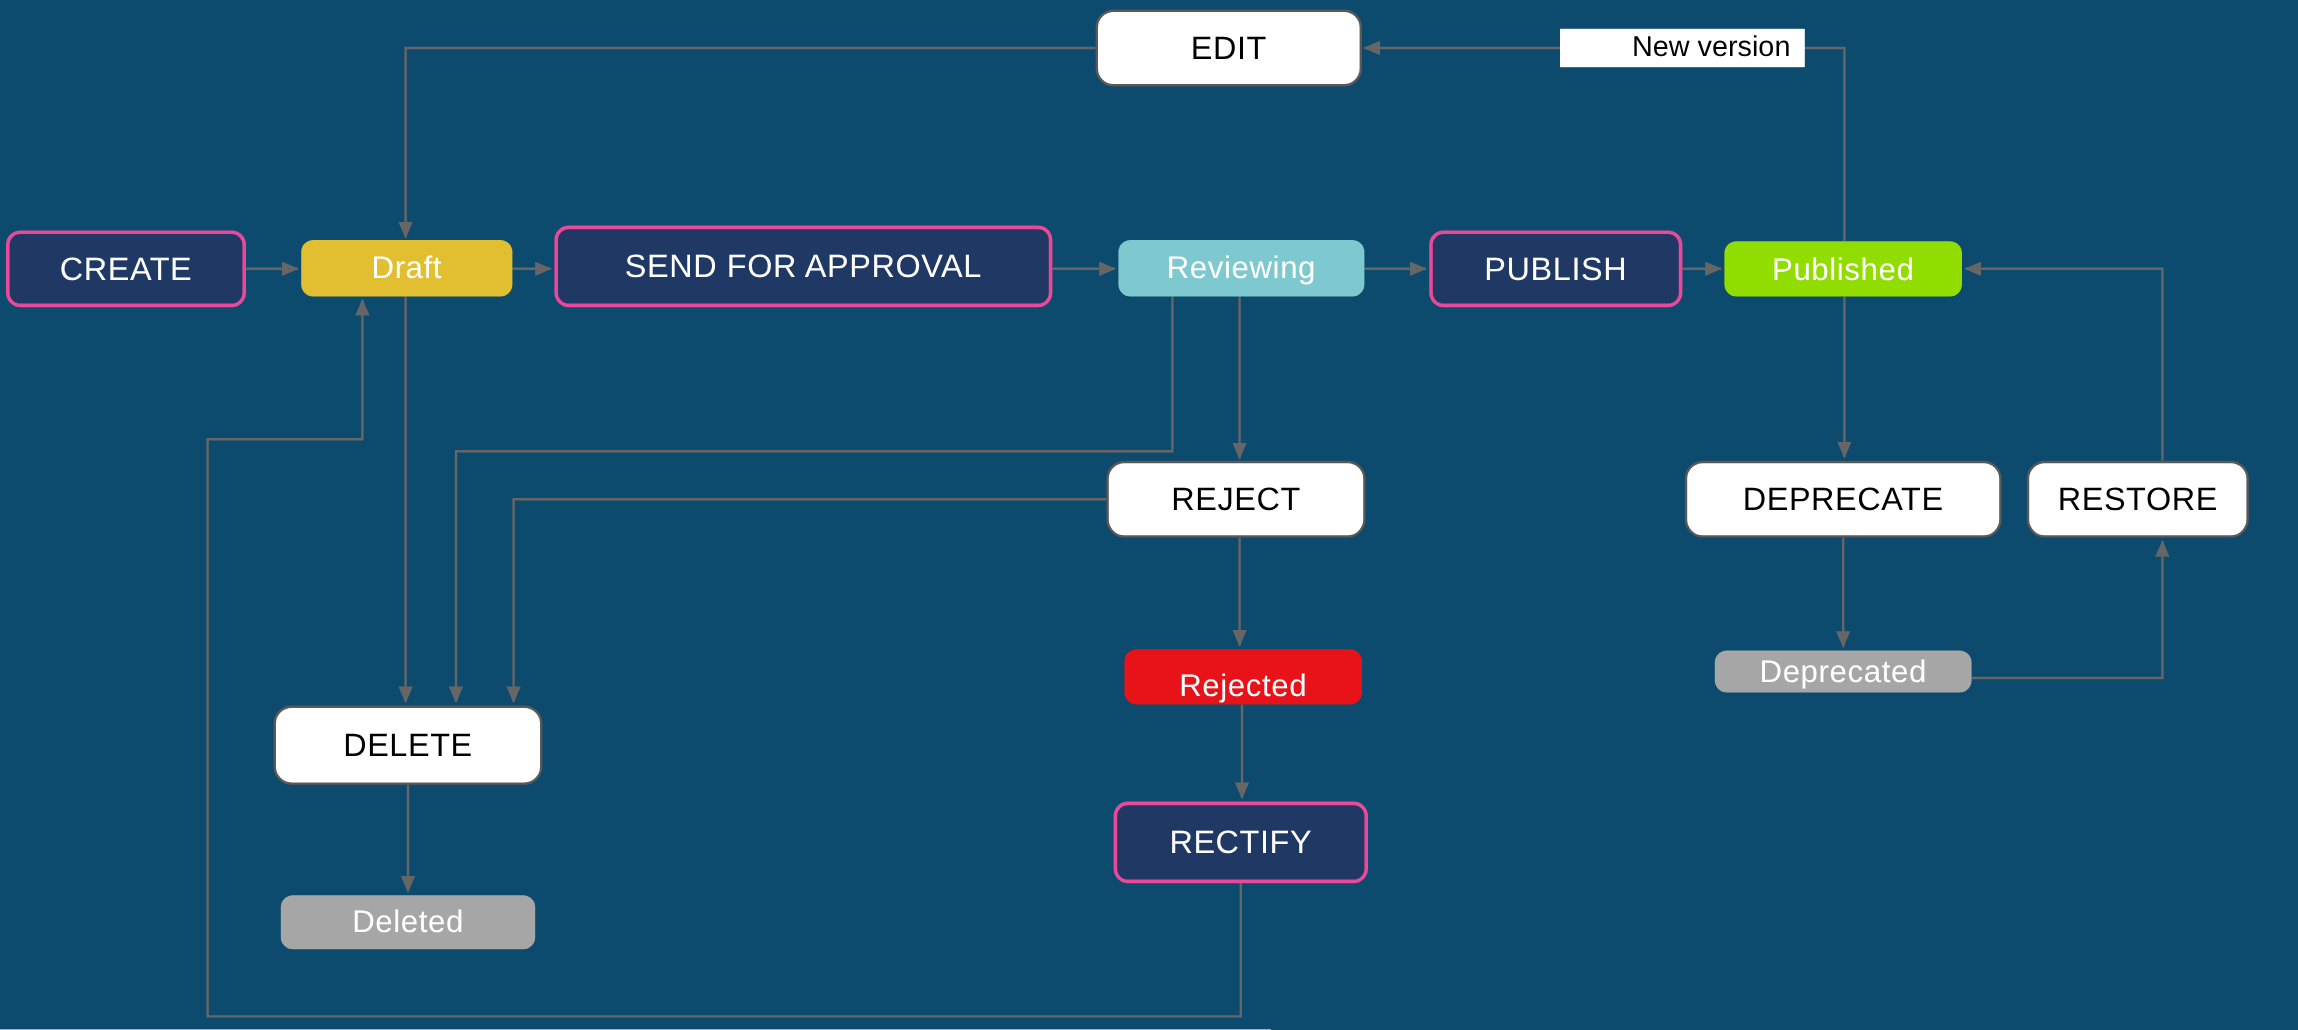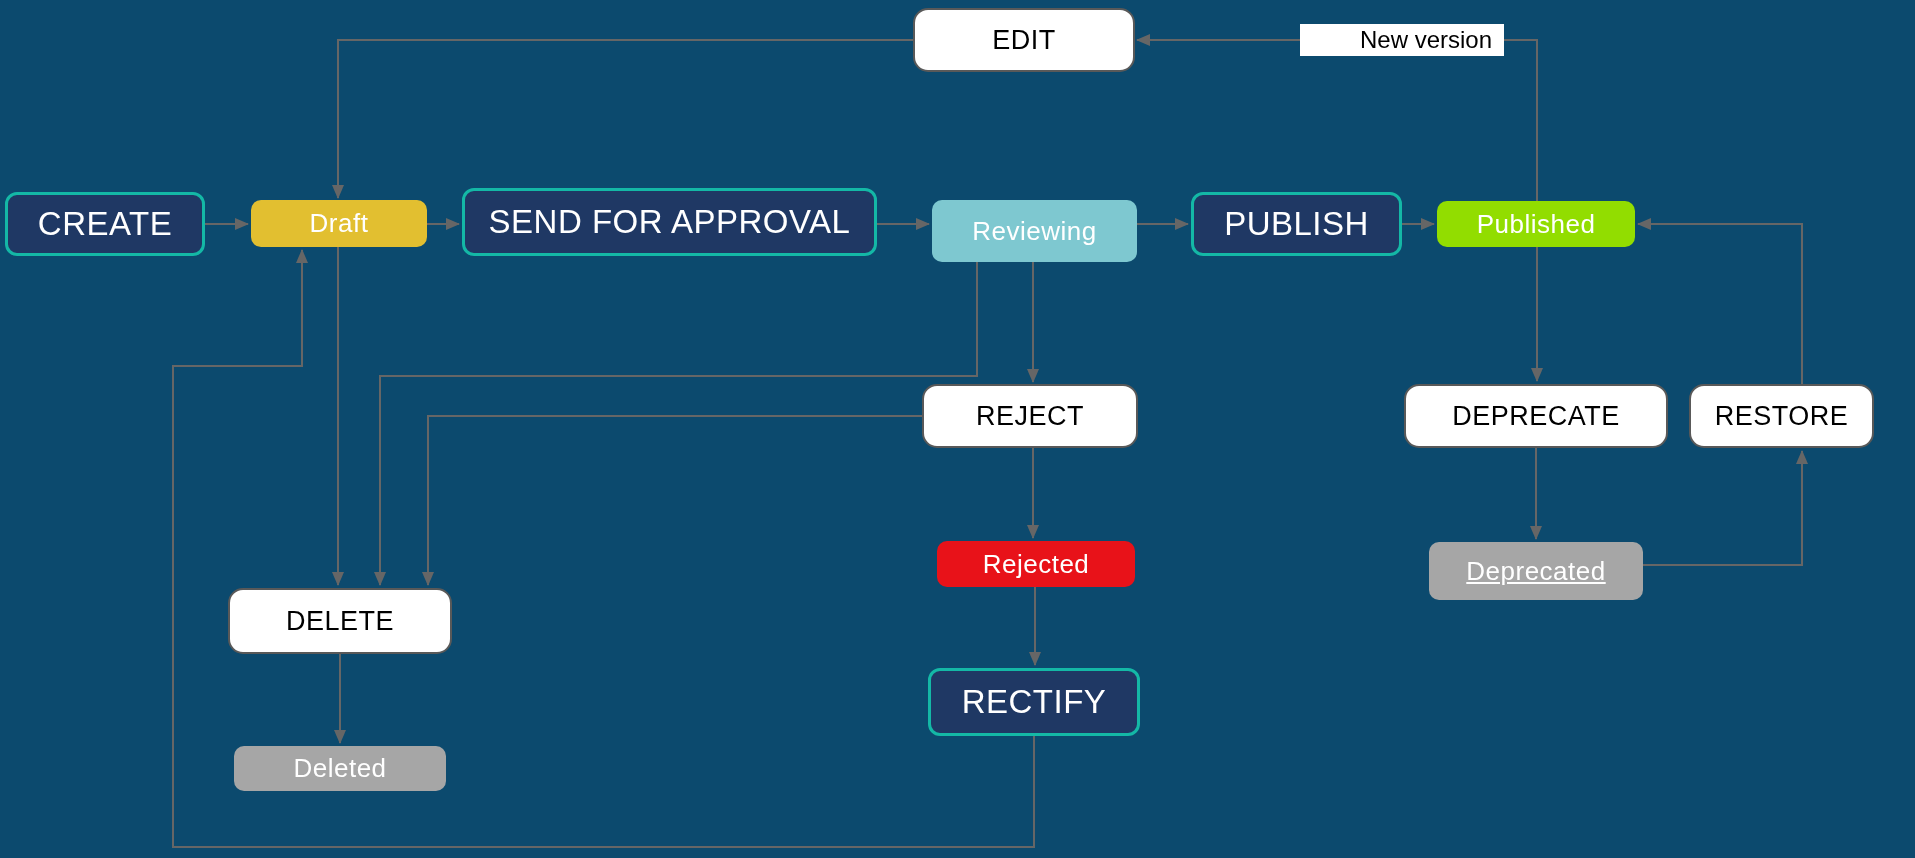--- a/index.html
+++ b/index.html
@@ -28,23 +28,23 @@
     align-items: center;
     justify-content: center;
     box-sizing: border-box;
     text-align: center;
     white-space: nowrap;
     letter-spacing: 0.5px;
   }
   .action {
     background: #1f3864;
     color: #ffffff;
-    border: 3px solid #14b8a6;
+    border: 3px solid #ec4899;
     border-radius: 12px;
-    font-size: 33px;
+    font-size: 27px;
   }
   .outline {
     background: #ffffff;
     color: #000000;
     border: 2px solid #595959;
     border-radius: 15px;
     font-size: 27px;
   }
   .state {
     color: #ffffff;
@@ -116,37 +116,37 @@
   </div>
 
   <div class="node state state-draft" style="left:251px; top:200px; width:176px; height:47px;">
     <span>Draft</span>
   </div>
 
   <div class="node action" style="left:462px; top:188px; width:415px; height:68px;">
     <span>SEND FOR APPROVAL</span>
   </div>
 
-  <div class="node state state-reviewing" style="left:932px; top:200px; width:205px; height:62px;">
+  <div class="node state state-reviewing" style="left:932px; top:200px; width:205px; height:47px;">
     <span>Reviewing</span>
   </div>
 
   <div class="node action" style="left:1191px; top:192px; width:211px; height:64px;">
     <span>PUBLISH</span>
   </div>
 
   <div class="node state state-published" style="left:1437px; top:201px; width:198px; height:46px;">
     <span>Published</span>
   </div>
 
   <div class="node outline" style="left:922px; top:384px; width:216px; height:64px;">
     <span>REJECT</span>
   </div>
 
-  <div class="node state state-rejected" style="left:937px; top:541px; width:198px; height:46px;">
+  <div class="node state state-rejected" style="left:937px; top:541px; width:198px; height:46px;align-items:flex-end;">
     <span>Rejected</span>
   </div>
 
   <div class="node action" style="left:928px; top:668px; width:212px; height:68px;">
     <span>RECTIFY</span>
   </div>
 
   <div class="node outline" style="left:228px; top:588px; width:224px; height:66px;">
     <span>DELETE</span>
   </div>
@@ -156,17 +156,17 @@
   </div>
 
   <div class="node outline" style="left:1404px; top:384px; width:264px; height:64px;">
     <span>DEPRECATE</span>
   </div>
 
   <div class="node outline" style="left:1689px; top:384px; width:185px; height:64px;">
     <span>RESTORE</span>
   </div>
 
-  <div class="node state state-gray" style="left:1429px; top:542px; width:214px; height:58px;text-decoration:underline;">
+  <div class="node state state-gray" style="left:1429px; top:542px; width:214px; height:35px;">
     <span>Deprecated</span>
   </div>
 
 </div>
 
 </body></html>

